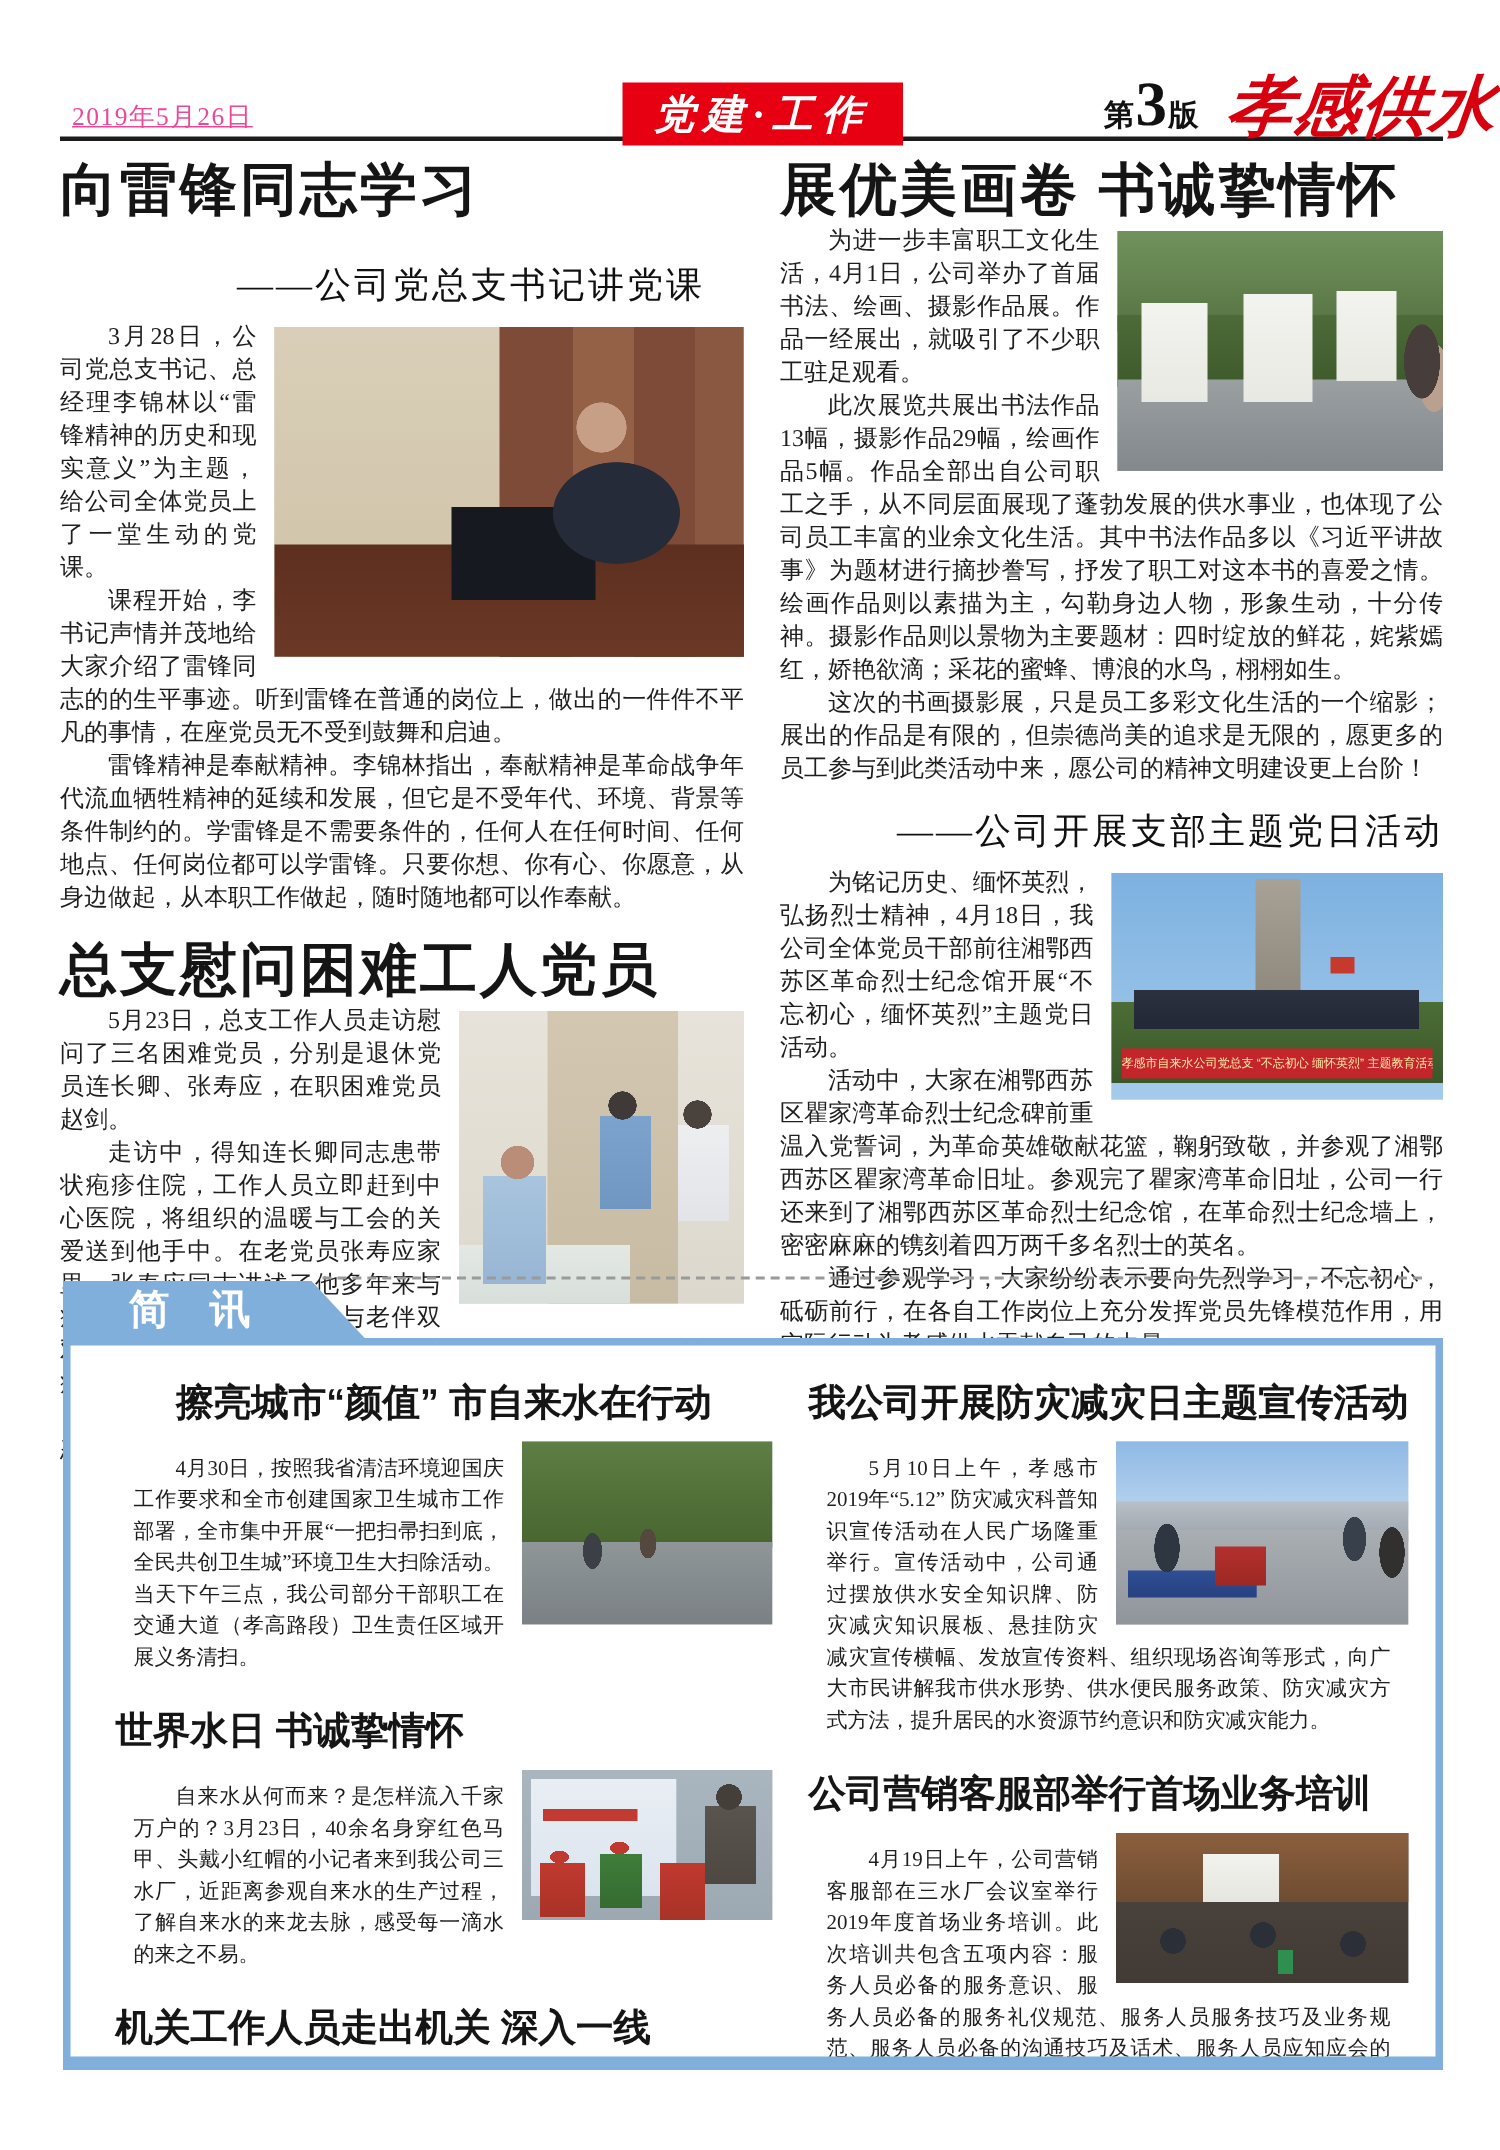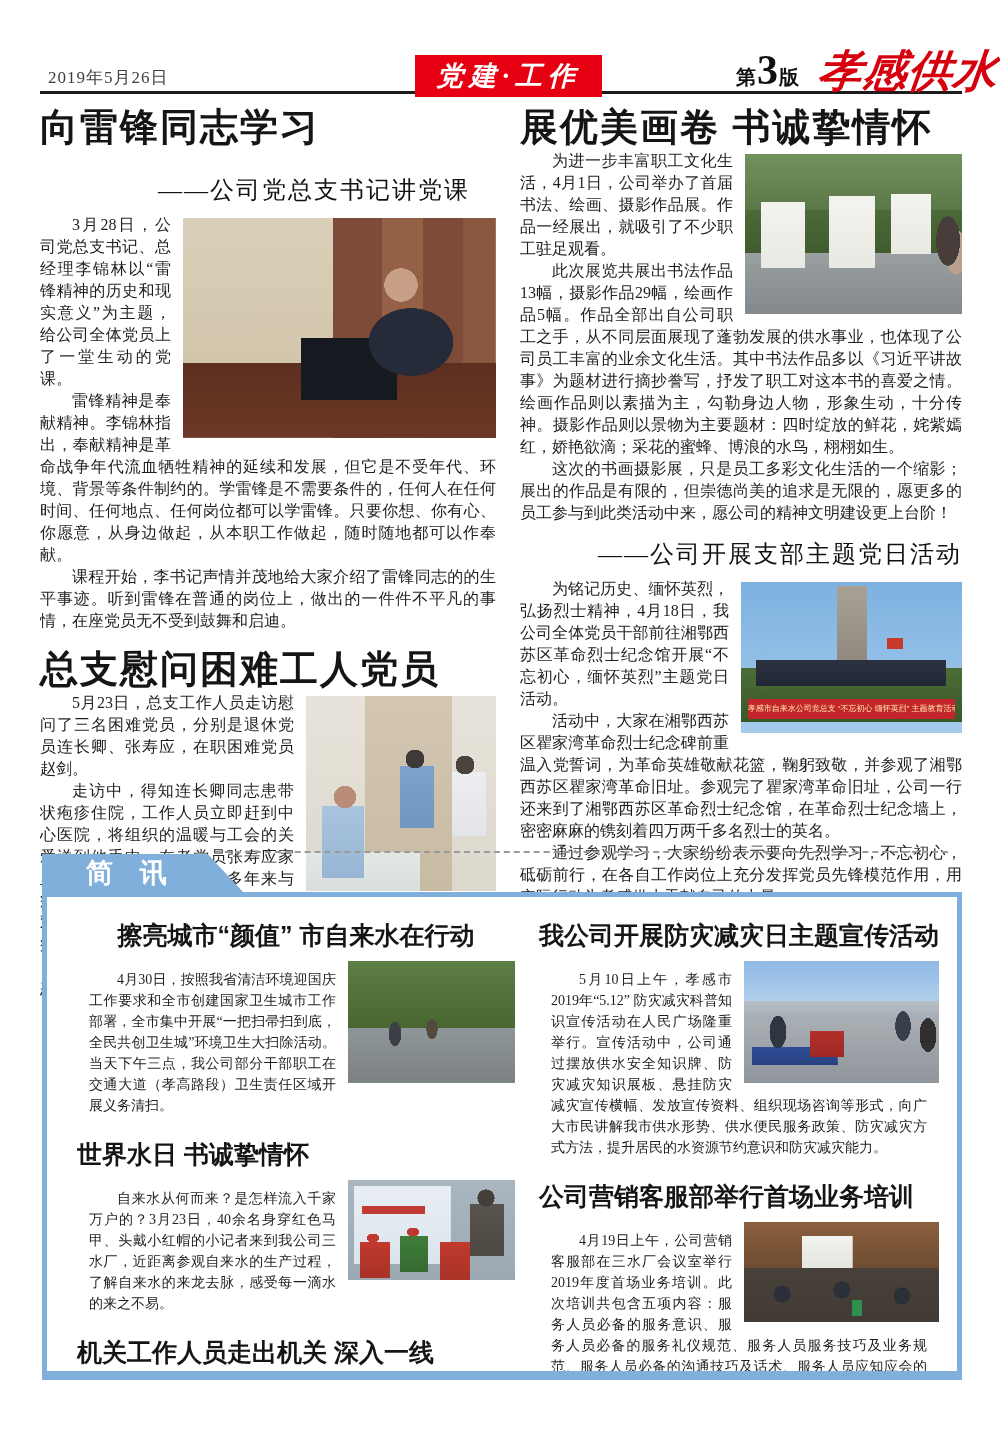--- a/index.html
+++ b/index.html
@@ -1,20 +1,20 @@
 <!DOCTYPE html>
 <html><head>
 <meta charset="utf-8">
 <style>
   html,body{margin:0;padding:0;background:#ffffff;}
   .page{position:relative;width:1000px;height:1433px;background:#fff;overflow:hidden;
         font-family:"Liberation Serif",serif;color:#222;}
 
   
-  .hdr-date{position:absolute;left:48px;top:66px;font-size:17px;color:#404040;letter-spacing:1px;}
+  .hdr-date{position:absolute;left:48px;top:66px;font-size:17px;color:#ec4899;letter-spacing:1px;text-decoration:underline;}
   .hdr-rule{position:absolute;left:40px;top:91px;width:922px;height:3px;background:#1c1c1c;}
   .hdr-banner{position:absolute;left:415px;top:55px;width:187px;height:42px;background:#e60012;
         color:#fff;font-size:27px;font-weight:bold;font-style:italic;letter-spacing:6px;
         display:flex;align-items:center;justify-content:center;z-index:3;
         font-family:"Liberation Serif",serif;}
   .hdr-edition{position:absolute;left:736px;top:50px;z-index:3;display:flex;align-items:baseline;color:#111;}
   .hdr-edition .ed-small{font-size:20px;font-weight:bold;font-family:"Liberation Sans",sans-serif;}
   .hdr-edition .ed-num{font-size:42px;font-weight:bold;line-height:40px;font-family:"Liberation Serif",serif;margin:0 1px;}
   .hdr-masthead{position:absolute;left:818px;top:42px;z-index:3;color:#d6000f;font-size:44px;
         font-weight:bold;font-style:italic;letter-spacing:1px;transform:skewX(-6deg);
@@ -163,22 +163,22 @@
 
   <div class="main">
     <div class="col-left">
 
       <article>
         <h1 class="a-title">向雷锋同志学习</h1>
         <div class="a-sub pad">——公司党总支书记讲党课</div>
         <div class="a-body">
           <div class="ph ph-lecture"></div>
           <p>3月28日，公司党总支书记、总经理李锦林以“雷锋精神的历史和现实意义”为主题，给公司全体党员上了一堂生动的党课。</p>
+          <p>课程开始，李书记声情并茂地给大家介绍了雷锋同志的的生平事迹。听到雷锋在普通的岗位上，做出的一件件不平凡的事情，在座党员无不受到鼓舞和启迪。</p>
           <p>雷锋精神是奉献精神。李锦林指出，奉献精神是革命战争年代流血牺牲精神的延续和发展，但它是不受年代、环境、背景等条件制约的。学雷锋是不需要条件的，任何人在任何时间、任何地点、任何岗位都可以学雷锋。只要你想、你有心、你愿意，从身边做起，从本职工作做起，随时随地都可以作奉献。</p>
-          <p>课程开始，李书记声情并茂地给大家介绍了雷锋同志的的生平事迹。听到雷锋在普通的岗位上，做出的一件件不平凡的事情，在座党员无不受到鼓舞和启迪。</p>
         </div>
       </article>
 
       <article class="a2">
         <h1 class="a-title">总支慰问困难工人党员</h1>
         <div class="a-body">
           <div class="ph ph-visit"></div>
           <p>5月23日，总支工作人员走访慰问了三名困难党员，分别是退休党员连长卿、张寿应，在职困难党员赵剑。</p>
           <p>走访中，得知连长卿同志患带状疱疹住院，工作人员立即赶到中心医院，将组织的温暖与工会的关爱送到他手中。在老党员张寿应家里，张寿应同志讲述了他多年来与癌症抗争的历程，虽然他与老伴双双患癌，但他们仍然对生活充满信心。在职党员赵剑，甲亢并发症，双眼视力微弱，但仍坚守生产岗位。</p>
           <p>三位同志纷纷表示，一定不辜负组织期望：用积极乐观的心态，勇敢面种种困难！</p>

